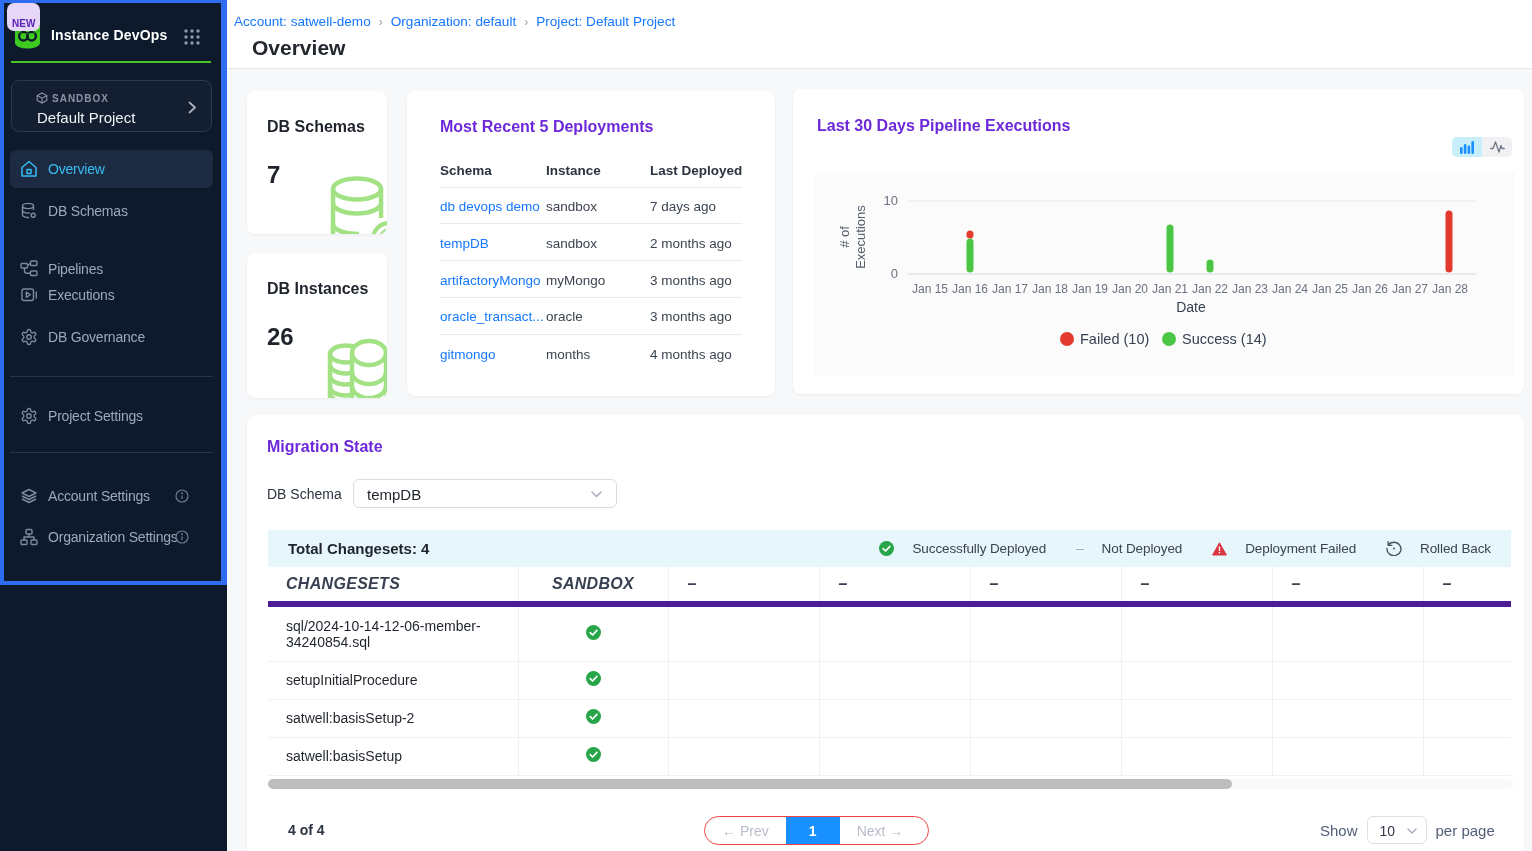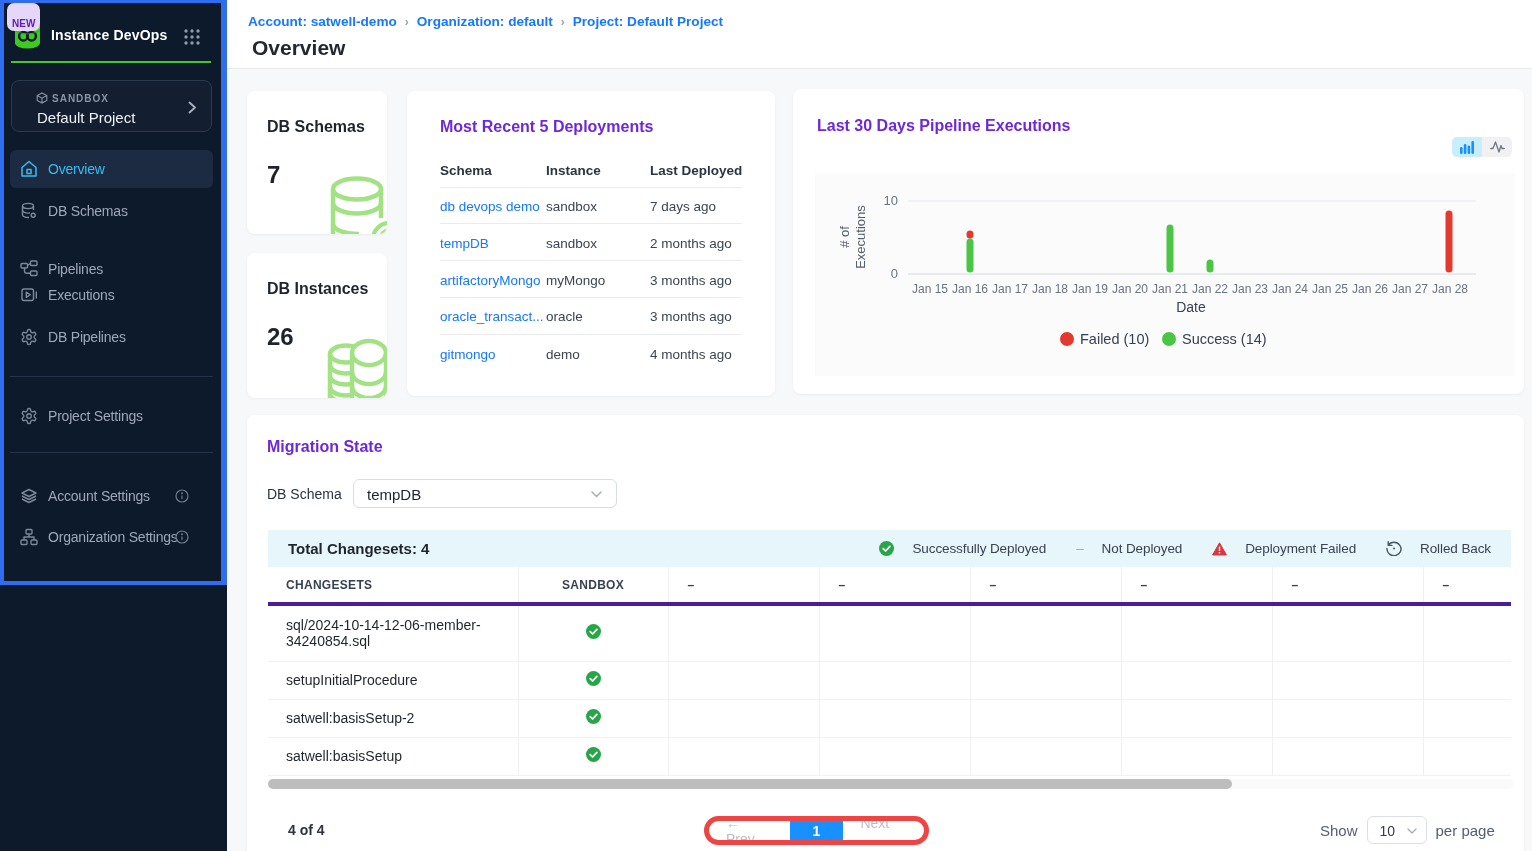--- a/index.html
+++ b/index.html
@@ -21,21 +21,21 @@
 .navitem { left:10px; width:203px; height:38px; border-radius:6px; display:flex; align-items:center; }
 .navitem .ic { width:18px; height:18px; margin-left:10px; flex:none; }
 .navitem .tx { margin-left:10px; font-size:14px; letter-spacing:-.2px; color:#9da8ba; }
 .navitem.active { background:#1d2b42; }
 .navitem.active .tx { color:#38bdf2; }
 .sdiv { left:10px; width:203px; height:1px; background:#263349; }
 .infoic { position:absolute; right:24px; top:50%; margin-top:-7px; }
 
 
 #header { left:227px; top:0; width:1305px; height:69px; background:#fff; border-bottom:1px solid #e7e9ec; }
-#crumbs { left:248px; top:14px; font-size:13.6px; color:#1677ff;font-weight:bold; }
+#crumbs { left:234px; top:14px; font-size:13.6px; color:#1677ff; }
 #crumbs .sep { color:#98a1ad; margin:0 8px; font-size:12px; }
 #pagetitle { left:252px; top:36px; font-size:21px; font-weight:bold; color:#23272e; }
 
 
 .card { background:#fff; border-radius:8px; box-shadow:0 1px 3px rgba(16,24,40,.05); }
 #card-schemas { left:247px; top:91px; width:140px; height:143px; overflow:hidden; }
 #card-instances { left:247px; top:253px; width:140px; height:145px; overflow:hidden; }
 .statcard .t { position:absolute; left:20px; top:27px; font-size:16px; font-weight:bold; color:#1f242c; }
 .statcard .v { position:absolute; left:20px; top:70px; font-size:24px; font-weight:bold; color:#1f242c; }
 
@@ -62,29 +62,29 @@
 #card-mig { left:247px; top:415px; width:1277px; height:460px; }
 #card-mig h3 { position:absolute; left:20px; top:23px; }
 #schemarow { position:absolute; left:20px; top:71px; font-size:14px; color:#2b3440; }
 #schemasel { position:absolute; left:106px; top:64px; width:264px; height:29px; border:1px solid #d9dce1; border-radius:6px; background:#fff; }
 #schemasel .v { position:absolute; left:13px; top:6px; font-size:15px; color:#1f242c; }
 #totalbar { position:absolute; left:21px; top:115px; width:1243px; height:37px; background:#e7f6fb; display:flex; align-items:center; }
 #totalbar .tt { font-size:15px; font-weight:bold; color:#1f242c; margin-left:20px; }
 #legend { position:absolute; right:20px; top:0; height:37px; display:flex; align-items:center; font-size:13.5px; letter-spacing:-.1px; color:#3b4252;gap:10px; }
 #migtablewrap { position:absolute; left:21px; top:152px; width:1243px; height:222px; overflow:hidden; }
 #migtable { position:absolute; left:0; top:0; width:1306px; border-collapse:collapse; font-size:14px; color:#1f242c; table-layout:fixed; }
-#migtable th { font-size:12px; font-weight:bold; color:#374151; letter-spacing:.3px; border-bottom:4px solid #4c1d95; height:37px; }
+#migtable th { font-size:16px; font-weight:bold; color:#374151; letter-spacing:.3px; border-bottom:6px solid #4c1d95; height:37px;font-style:italic; }
 #migtable td, #migtable th { border-right:1px solid #eef0f4; padding:0; }
 #migtable td { border-bottom:1px solid #f0f1f5; }
 #migtable .cname { text-align:left; padding-left:18px; padding-right:14px; }
 #migtable .dash { text-align:left; padding-left:19px; color:#374151; }
 #scrollbar { position:absolute; left:21px; top:364px; width:1246px; height:10px; background:#fafafa; border-radius:5px; }
 #scrollthumb { position:absolute; left:0; top:0; width:964px; height:10px; background:#bdbdbd; border-radius:5px; }
 #countinfo { position:absolute; left:41px; top:407px; font-size:14px; font-weight:bold; color:#2b3440; }
-#pagepill { position:absolute; left:457px; top:401px; width:225px; height:29px; background:#fff; border:5px solid #ef4444; border-radius:15px; display:flex; align-items:center; overflow:hidden; }
+#pagepill { position:absolute; left:457px; top:401px; width:225px; height:29px; background:#fff; border:1px solid #ef4444; border-radius:15px; display:flex; align-items:center; overflow:hidden; }
 #pagepill .pv { font-size:14px; color:#b7bdc9; padding:0 17px; }
 #pagepill .cur { width:54px; height:29px; background:#1890ff; color:#fff; font-size:14px; font-weight:bold; display:flex; align-items:center; justify-content:center; }
 #showrow { position:absolute; left:1073px; top:401px; display:flex; align-items:center; font-size:15px; color:#525d77; }
 #showsel { width:60px; height:28px; border:1px solid #dcdfe6; border-radius:6px; background:#fff; margin:0 9px; position:relative; }
 #showsel .v { position:absolute; left:12px; top:6px; font-size:14px; color:#333a4a; }
 .gcheck { display:inline-block; width:15px; height:15px; }
 </style>
 </head>
 <body>
 
@@ -155,21 +155,21 @@
       <path d="M6.3 6.2 L10.3 8.75 L6.3 11.3 Z"></path>
       <path d="M16.3 5.5 L16.3 12.5"></path>
     </svg>
     <div class="tx">Executions</div>
   </div>
   <div class="abs navitem" style="top:318px">
     <svg class="ic" viewBox="0 0 24 24" fill="none" stroke="#7e899b" stroke-width="1.8">
       <path d="M12.22 2h-.44a2 2 0 0 0-2 2v.18a2 2 0 0 1-1 1.73l-.43.25a2 2 0 0 1-2 0l-.15-.08a2 2 0 0 0-2.73.73l-.22.38a2 2 0 0 0 .73 2.73l.15.1a2 2 0 0 1 1 1.72v.51a2 2 0 0 1-1 1.74l-.15.09a2 2 0 0 0-.73 2.73l.22.38a2 2 0 0 0 2.73.73l.15-.08a2 2 0 0 1 2 0l.43.25a2 2 0 0 1 1 1.73V20a2 2 0 0 0 2 2h.44a2 2 0 0 0 2-2v-.18a2 2 0 0 1 1-1.73l.43-.25a2 2 0 0 1 2 0l.15.08a2 2 0 0 0 2.73-.73l.22-.39a2 2 0 0 0-.73-2.73l-.15-.08a2 2 0 0 1-1-1.74v-.5a2 2 0 0 1 1-1.74l.15-.09a2 2 0 0 0 .73-2.73l-.22-.38a2 2 0 0 0-2.73-.73l-.15.08a2 2 0 0 1-2 0l-.43-.25a2 2 0 0 1-1-1.73V4a2 2 0 0 0-2-2z"></path>
       <circle cx="12" cy="12" r="3"></circle>
     </svg>
-    <div class="tx">DB Pipelines</div>
+    <div class="tx">DB Governance</div>
   </div>
 
   <div class="abs sdiv" style="top:376px"></div>
 
   <div class="abs navitem" style="top:397px">
     <svg class="ic" viewBox="0 0 24 24" fill="none" stroke="#7e899b" stroke-width="1.8">
       <path d="M12.22 2h-.44a2 2 0 0 0-2 2v.18a2 2 0 0 1-1 1.73l-.43.25a2 2 0 0 1-2 0l-.15-.08a2 2 0 0 0-2.73.73l-.22.38a2 2 0 0 0 .73 2.73l.15.1a2 2 0 0 1 1 1.72v.51a2 2 0 0 1-1 1.74l-.15.09a2 2 0 0 0-.73 2.73l.22.38a2 2 0 0 0 2.73.73l.15-.08a2 2 0 0 1 2 0l.43.25a2 2 0 0 1 1 1.73V20a2 2 0 0 0 2 2h.44a2 2 0 0 0 2-2v-.18a2 2 0 0 1 1-1.73l.43-.25a2 2 0 0 1 2 0l.15.08a2 2 0 0 0 2.73-.73l.22-.39a2 2 0 0 0-.73-2.73l-.15-.08a2 2 0 0 1-1-1.74v-.5a2 2 0 0 1 1-1.74l.15-.09a2 2 0 0 0 .73-2.73l-.22-.38a2 2 0 0 0-2.73-.73l-.15.08a2 2 0 0 1-2 0l-.43-.25a2 2 0 0 1-1-1.73V4a2 2 0 0 0-2-2z"></path>
       <circle cx="12" cy="12" r="3"></circle>
     </svg>
     <div class="tx">Project Settings</div>
@@ -267,21 +267,21 @@
     </div>
   <div class="sep" style="top:142px"></div>
   <div class="row" style="top:154px">
       <span class="c1 link">oracle_transact...</span>
       <span class="c2">oracle</span>
       <span class="c3">3 months ago</span>
     </div>
   <div class="sep" style="top:179px"></div>
   <div class="row" style="top:192px">
       <span class="c1 link">gitmongo</span>
-      <span class="c2">demo</span>
+      <span class="c2">months</span>
       <span class="c3">4 months ago</span>
     </div>
 </div>
 
 <div class="abs card" id="card-chart">
   <h3 class="cardtitle">Last 30 Days Pipeline Executions</h3>
   <div id="toggles">
     <div class="tg on">
       <svg width="14" height="13" viewBox="0 0 14 13" fill="#1890ff">
         <rect x="0" y="6" width="2.6" height="7" rx="1.3"></rect>

